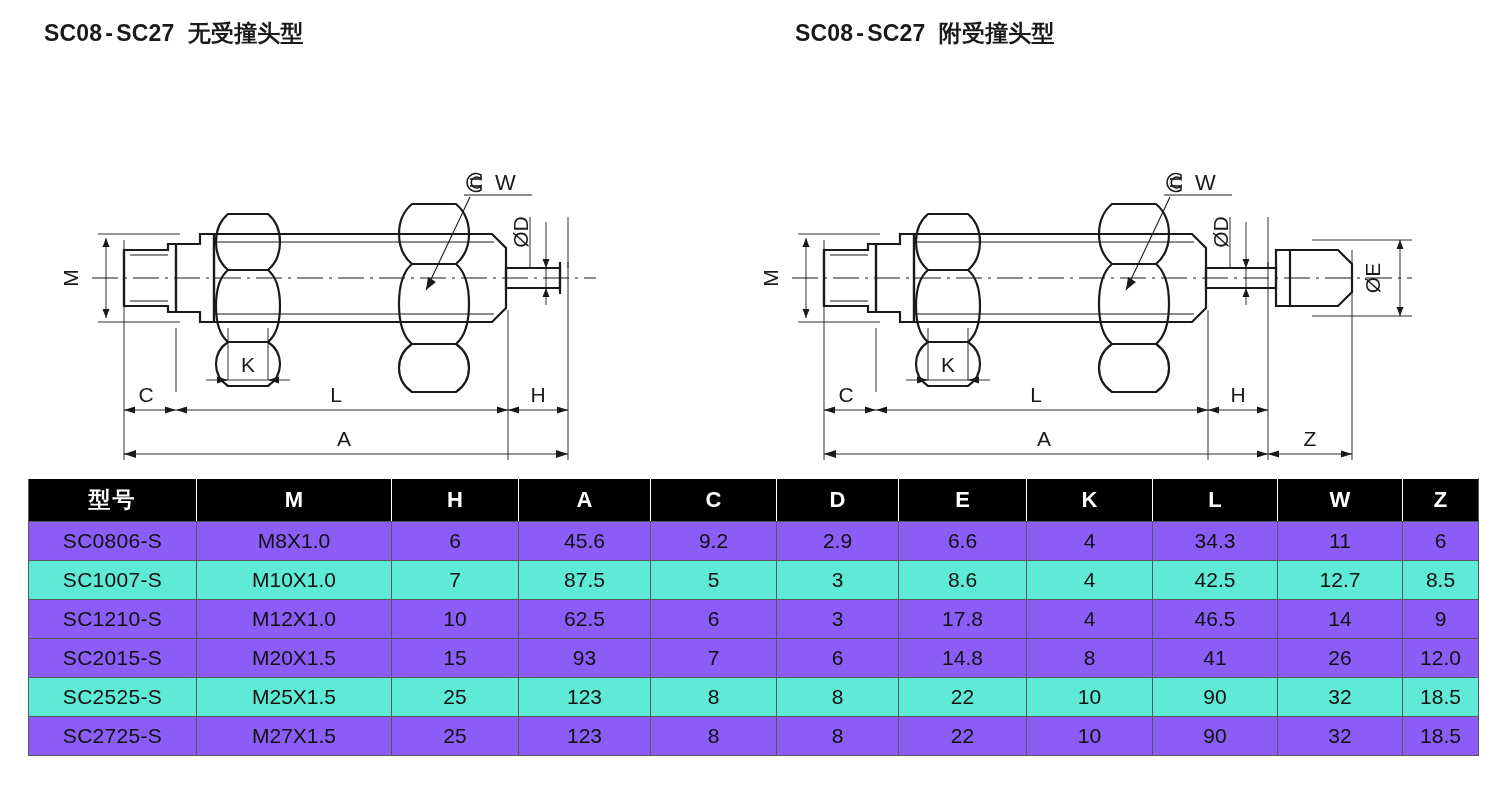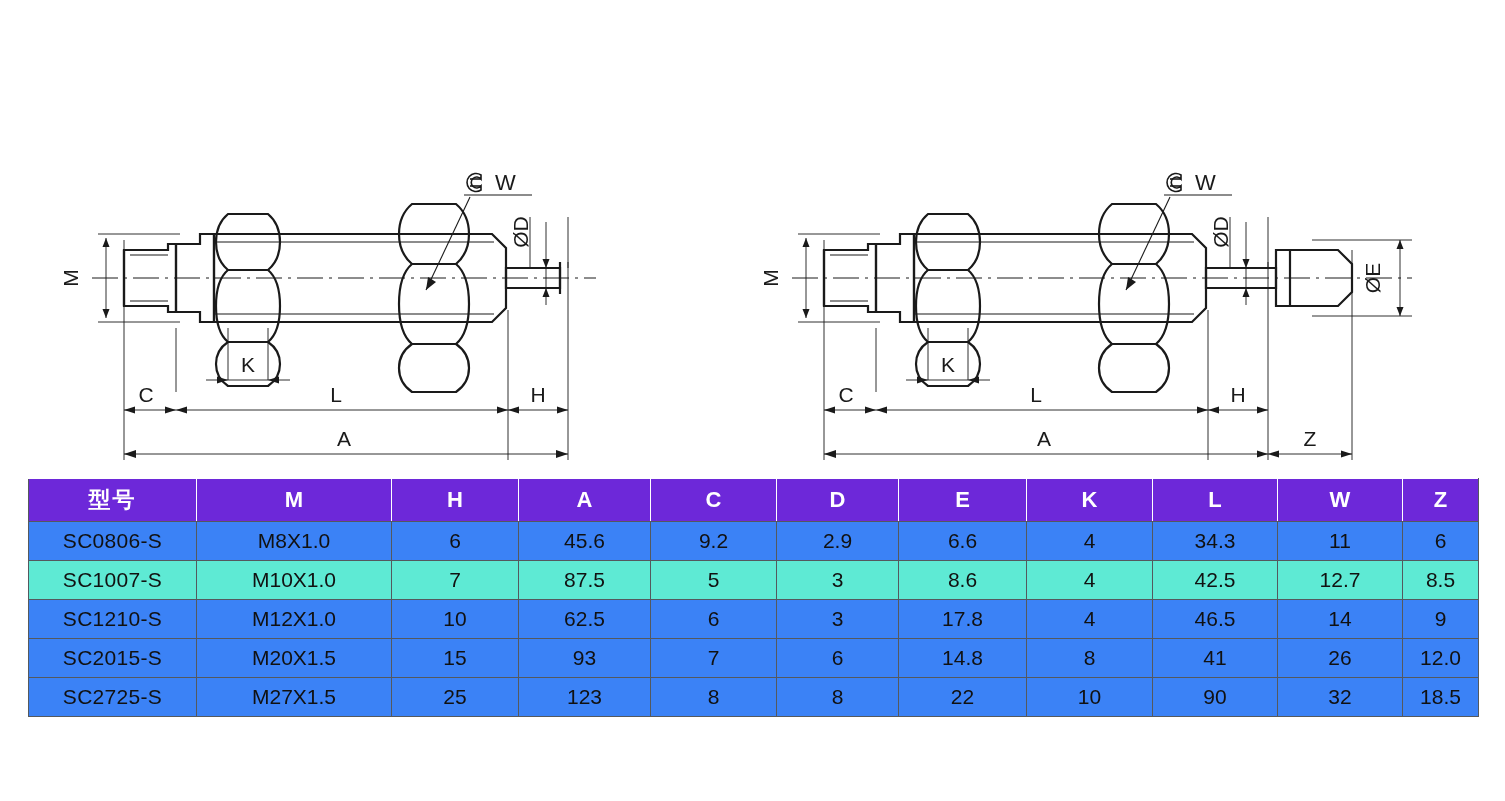--- a/index.html
+++ b/index.html
@@ -70,45 +70,51 @@
   }
   table.spec th, table.spec td {
     border: 1px solid #54595e;
     text-align: center;
     vertical-align: middle;
     font-size: 21px;
     color: #111111;
     padding: 0;
   }
   table.spec thead th {
-    background: #6d28d9;
+    background: #000000;
     color: #ffffff;
     font-weight: bold;
     height: 42px;
     font-size: 22px;
     border-color: #ffffff;
     border-bottom-color: #54595e;
   }
   table.spec thead th.first-col {
     border-left-color: #54595e;
     font-family: "DejaVu Sans", sans-serif;
     letter-spacing: 2px;
   }
   table.spec thead th.last-col {
     border-right-color: #54595e;
   }
   table.spec tbody tr { height: 39px; }
-  table.spec tbody tr.odd  td { background: #3b82f6; }
+  table.spec tbody tr.odd  td { background: #8b5cf6; }
   table.spec tbody tr.even td { background: #5eead4; }
   table.spec tbody td.model { letter-spacing: 0.3px; }
 </style>
 </head>
 <body>
 
 <div class="title-row">
+  <div class="title title-left">
+    <span>SC08</span><span class="dash">-</span><span>SC27</span>&nbsp;&nbsp;<span class="cjk">无受撞头型</span>
+  </div>
+  <div class="title title-right">
+    <span>SC08</span><span class="dash">-</span><span>SC27</span>&nbsp;&nbsp;<span class="cjk">附受撞头型</span>
+  </div>
 </div>
 
 <div class="drawings">
 
   <div class="drawing drawing-left">
     <svg width="752" height="400" viewBox="0 0 752 400" xmlns="http://www.w3.org/2000/svg">
       <g fill="none" stroke="#1a1a1a" stroke-width="2.2" stroke-linejoin="miter">
 
         <g stroke-width="0.9">
           <line x1="98" y1="172" x2="180" y2="172"></line>
@@ -414,20 +420,33 @@
         <td>15</td>
         <td>93</td>
         <td>7</td>
         <td>6</td>
         <td>14.8</td>
         <td>8</td>
         <td>41</td>
         <td>26</td>
         <td>12.0</td>
       </tr>
+      <tr class="even">
+        <td class="model">SC2525-S</td>
+        <td>M25X1.5</td>
+        <td>25</td>
+        <td>123</td>
+        <td>8</td>
+        <td>8</td>
+        <td>22</td>
+        <td>10</td>
+        <td>90</td>
+        <td>32</td>
+        <td>18.5</td>
+      </tr>
       <tr class="odd">
         <td class="model">SC2725-S</td>
         <td>M27X1.5</td>
         <td>25</td>
         <td>123</td>
         <td>8</td>
         <td>8</td>
         <td>22</td>
         <td>10</td>
         <td>90</td>

